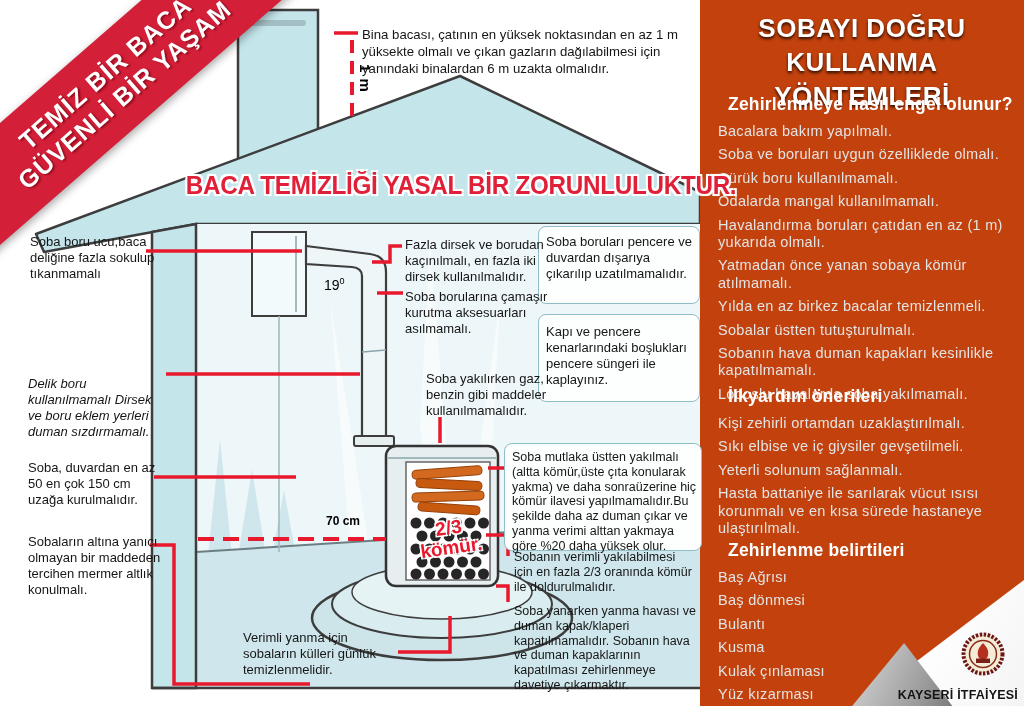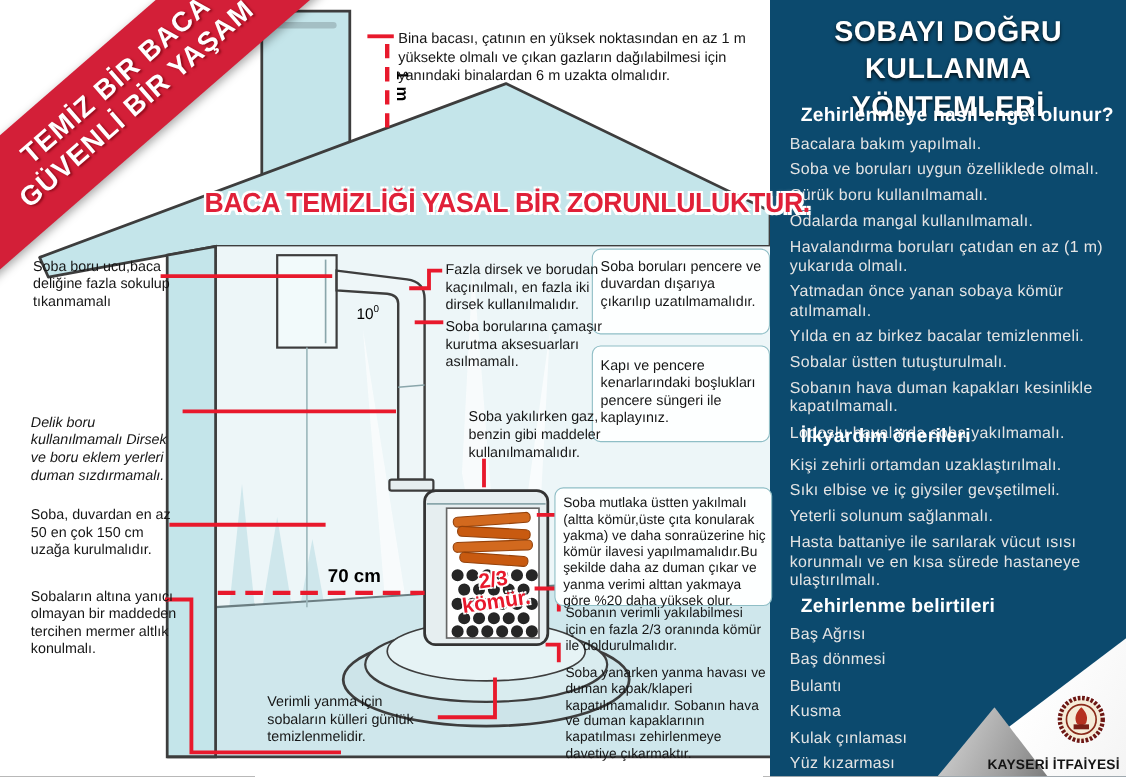--- a/index.html
+++ b/index.html
@@ -34,21 +34,21 @@
     position:absolute;color:#161616;font-size:13px;line-height:1.22;z-index:5;
   }
   .ann.small{font-size:12.5px;line-height:1.18;}
   .whitebox{
     position:absolute;background:#fdffff;border:1.8px solid #8fbec6;border-radius:8px;z-index:4;
   }
 
   
   .panel{
     position:absolute;left:700px;top:0;width:324px;height:706px;
-    background:#0c4a6e;color:#fff;z-index:3;
+    background:#c2410c;color:#fff;z-index:3;
   }
   .panel-title{
     position:absolute;top:12px;left:0;width:100%;text-align:center;
     font-size:26px;font-weight:bold;line-height:1.3;letter-spacing:.5px;
     text-shadow:0 2px 3px rgba(0,0,0,.8);
   }
   .panel-sec{position:absolute;left:12px;width:302px;}
   .sec-head{font-size:17.5px;font-weight:bold;color:#fff;margin:0 0 8px 16px;letter-spacing:.2px;}
   .sec-item{
     font-size:14.5px;color:#e4e4e4;margin:0 0 6px 6px;line-height:1.2;letter-spacing:.3px;
@@ -71,22 +71,22 @@
   }
   .curl-emblem{position:absolute;left:116px;top:52px;width:44px;height:44px;}
 
   
   .lbl-1m{
     position:absolute;left:345px;top:70px;width:40px;text-align:center;
     font-weight:bold;font-size:15px;letter-spacing:1px;transform:rotate(90deg);z-index:5;
   }
   .lbl-angle{position:absolute;left:324px;top:276px;font-size:14px;z-index:5;}
   .lbl-angle sup{font-size:9px;}
-  .lbl-70{position:absolute;left:298px;top:514px;width:90px;
-    font-weight:bold;font-size:17px;z-index:5;}
+  .lbl-70{position:absolute;left:298px;top:514px;width:90px;text-align:center;
+    font-weight:bold;font-size:12px;z-index:5;}
   .lbl-coal{
     position:absolute;left:413px;top:518px;width:74px;text-align:center;z-index:6;
     transform:rotate(-8deg);color:#e8192c;font-weight:bold;font-size:19px;line-height:1.05;
     text-shadow:-1.5px -1.5px 0 #fff,1.5px -1.5px 0 #fff,-1.5px 1.5px 0 #fff,1.5px 1.5px 0 #fff;
   }
 
   svg.house{position:absolute;left:0;top:0;z-index:2;}
 </style>
 </head>
 <body>
@@ -171,21 +171,21 @@
   </svg>
 
   <div class="ribbon">
     <div class="rline">TEMİZ BİR BACA</div>
     <div class="rline">GÜVENLİ BİR YAŞAM</div>
   </div>
 
   <div class="banner">BACA TEMİZLİĞİ YASAL BİR ZORUNLULUKTUR.</div>
 
   <div class="lbl-1m">1 m</div>
-  <div class="lbl-angle"><span>10</span><sup>0</sup></div>
+  <div class="lbl-angle"><span>19</span><sup>0</sup></div>
   <div class="lbl-70">70 cm</div>
   <div class="lbl-coal">
     <div>2/3</div>
     <div>kömür.</div>
   </div>
 
   <div class="whitebox" style="left:538px;top:226px;width:162px;height:78px;"></div>
   <div class="whitebox" style="left:538px;top:314px;width:162px;height:88px;"></div>
   <div class="whitebox" style="left:504px;top:443px;width:198px;height:108px;"></div>
 

